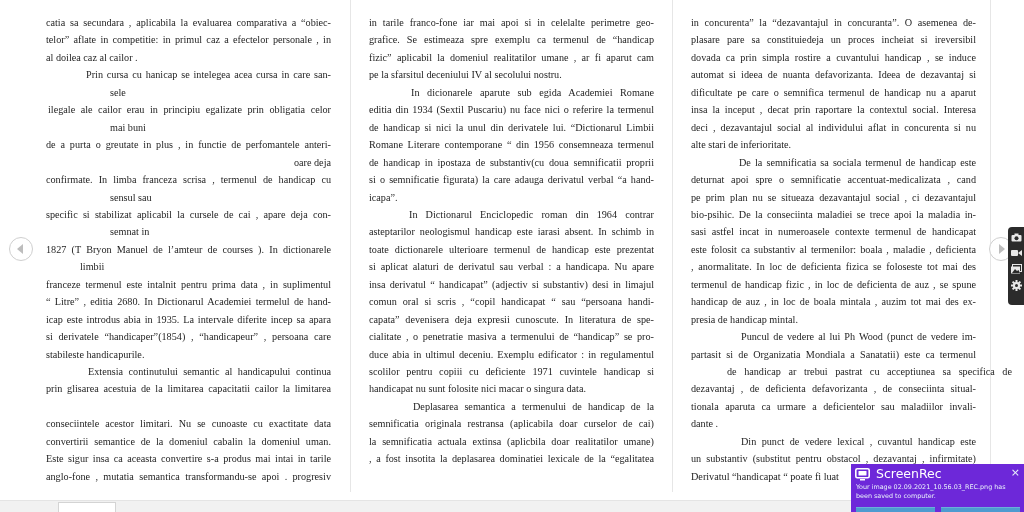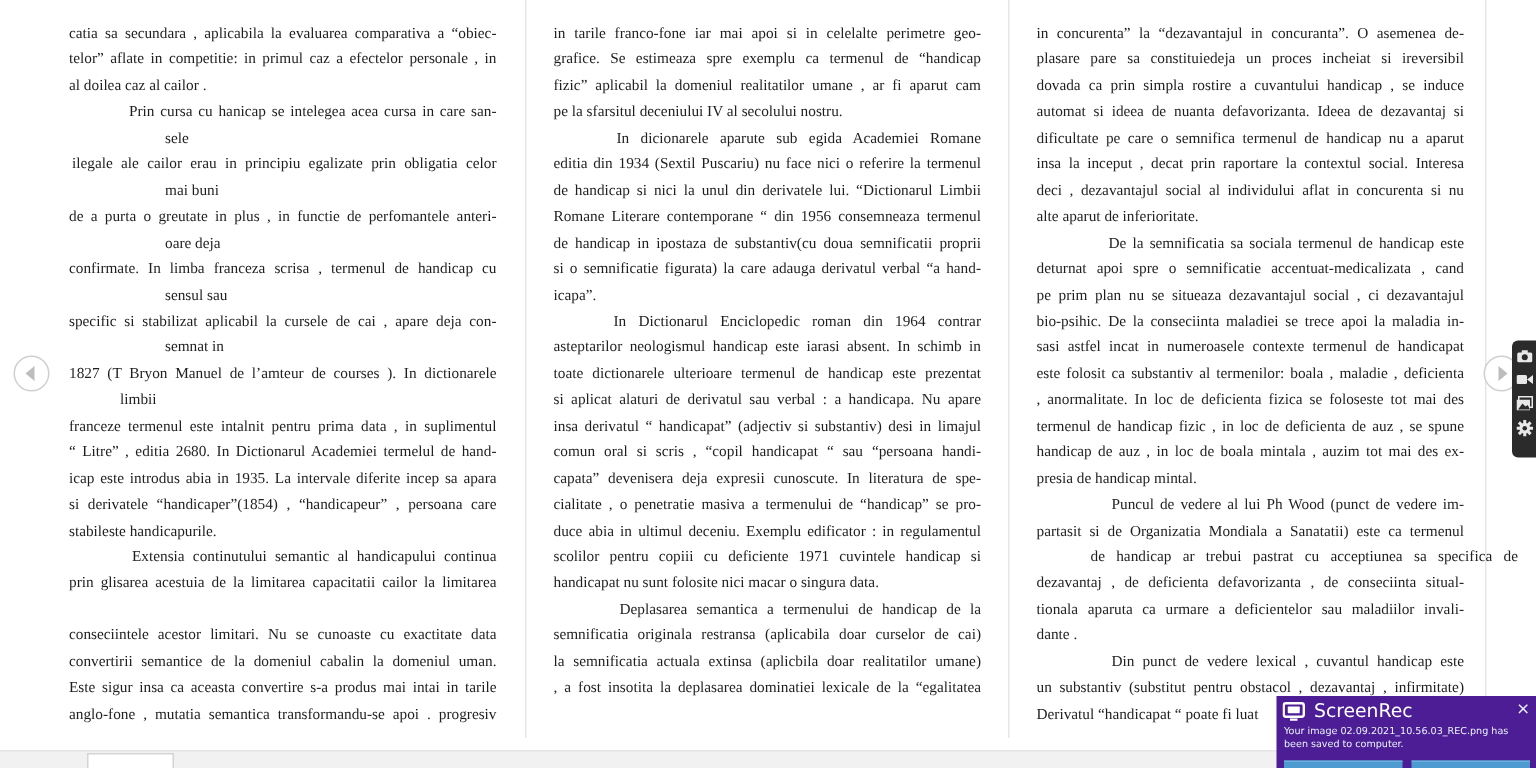--- a/index.html
+++ b/index.html
@@ -13,21 +13,21 @@
   .bottom-bar { position: absolute; left: 0; top: 500px; width: 1024px; height: 12px; background: #f1f1f1; border-top: 1px solid #e4e4e4; }
   .page-thumb { position: absolute; left: 58px; top: 502px; width: 58px; height: 14px; background: #fff; border: 1px solid #d4d4d4; border-bottom: none; }
   .nav-arrow { position: absolute; width: 24px; height: 24px; border: 1.5px solid #cfcfcf; border-radius: 50%; background: rgba(255,255,255,0.85); display: flex; align-items: center; justify-content: center; }
   .nav-arrow .tri { width: 0; height: 0; border-top: 5px solid transparent; border-bottom: 5px solid transparent; }
   .nav-left { left: 9px; top: 237px; }
   .nav-left .tri { border-right: 6px solid #bdbdbd; margin-right: 2px; }
   .nav-right { left: 989px; top: 237px; }
   .nav-right .tri { border-left: 6px solid #bdbdbd; margin-left: 2px; }
   .sr-toolbar { position: absolute; left: 1008px; top: 227px; width: 16px; height: 78px; background: #2b2b2b; border-radius: 4px 0 0 4px; display: flex; flex-direction: column; align-items: center; padding-top: 4px; gap: 4px; }
   .sr-btn { width: 12px; height: 12px; display: flex; align-items: center; justify-content: center; }
-  .sr-toast { position: absolute; left: 851px; top: 464px; width: 173px; height: 48px; background: #4c1d95; color: #fff; font-family: "DejaVu Sans", sans-serif; }
+  .sr-toast { position: absolute; left: 851px; top: 464px; width: 173px; height: 48px; background: #6d28d9; color: #fff; font-family: "DejaVu Sans", sans-serif; }
   .sr-title-row { position: absolute; left: 4px; top: 3px; display: flex; align-items: center; gap: 6px; }
   .sr-title { font-size: 12.5px; line-height: 14px; color: #fff; }
   .sr-close { position: absolute; right: 4px; top: 3px; font-size: 11px; color: #e8f2fa; line-height: 12px; }
   .sr-msg { position: absolute; left: 5px; top: 19px; width: 166px; font-size: 6.4px; line-height: 9px; color: #eaf4fb; }
   .sr-btns { position: absolute; left: 5px; top: 43px; width: 164px; height: 6px; display: flex; gap: 6px; }
   .sr-btns span { flex: 1; background: #4d9bd0; border-top: 1px solid #6aafd9; }
 </style>
 </head>
 <body>
 
@@ -40,21 +40,21 @@
   <div id="columns">
       <div class="page-col" style="left: 46px; width: 285px;">
         <div class="line just" style="top: 0px; left: 0px; width: 285px;">catia sa secundara , aplicabila la evaluarea comparativa a “obiec-</div>
         <div class="line just" style="top: 17.45px; left: 0px; width: 285px;">telor” aflate in competitie: in primul caz a efectelor personale , in</div>
         <div class="line" style="top: 34.9px; left: 0px; width: 285px;">al doilea caz al cailor .</div>
         <div class="line just" style="top: 52.35px; left: 40px; width: 245px;">Prin  cursa cu hanicap se intelegea acea cursa in care san-</div>
         <div class="line" style="top: 69.8px; left: 64px; width: 221px;">sele</div>
         <div class="line just" style="top: 87.25px; left: 2px; width: 283px;">ilegale ale cailor erau in principiu egalizate prin obligatia celor</div>
         <div class="line" style="top: 104.7px; left: 64px; width: 221px;">mai buni</div>
         <div class="line just" style="top: 122.15px; left: 0px; width: 285px;">de  a purta o greutate in plus , in functie  de perfomantele anteri-</div>
-        <div class="line" style="top: 139.6px; left: 64px; width: 221px;">oare deja</div>
+        <div class="line" style="top: 139.6px; left: 64px; width: 221px; text-align: right;">oare deja</div>
         <div class="line just" style="top: 157.05px; left: 0px; width: 285px;">confirmate. In limba franceza scrisa , termenul de handicap cu</div>
         <div class="line" style="top: 174.5px; left: 64px; width: 221px;">sensul sau</div>
         <div class="line just" style="top: 191.95px; left: 0px; width: 285px;">specific si stabilizat aplicabil la cursele de cai , apare deja con-</div>
         <div class="line" style="top: 209.4px; left: 64px; width: 221px;">semnat in</div>
         <div class="line just" style="top: 226.85px; left: 0px; width: 285px;">1827     (T Bryon Manuel de l’amteur de courses ). In dictionarele</div>
         <div class="line" style="top: 244.3px; left: 34px; width: 251px;">limbii</div>
         <div class="line just" style="top: 261.75px; left: 0px; width: 285px;">franceze  termenul este intalnit pentru prima data , in suplimentul</div>
         <div class="line just" style="top: 279.2px; left: 0px; width: 285px;">“ Litre” , editia 2680. In Dictionarul Academiei termelul de hand-</div>
         <div class="line just" style="top: 296.65px; left: 0px; width: 285px;">icap este introdus abia in 1935. La intervale diferite incep sa apara</div>
         <div class="line just" style="top: 314.1px; left: 0px; width: 285px;">si derivatele “handicaper”(1854) , “handicapeur” , persoana care</div>
@@ -95,21 +95,21 @@
         <div class="line just" style="top: 436.25px; left: 0px; width: 285px;">, a fost insotita la deplasarea dominatiei lexicale de la “egalitatea</div>
       </div>
       <div class="page-col" style="left: 691px; width: 285px;">
         <div class="line just" style="top: 0px; left: 0px; width: 285px;">in concurenta” la “dezavantajul in concuranta”. O asemenea de-</div>
         <div class="line just" style="top: 17.45px; left: 0px; width: 285px;">plasare pare sa constituiedeja un proces incheiat si ireversibil</div>
         <div class="line just" style="top: 34.9px; left: 0px; width: 285px;">dovada ca prin simpla rostire a cuvantului handicap , se induce</div>
         <div class="line just" style="top: 52.35px; left: 0px; width: 285px;">automat si ideea de nuanta defavorizanta. Ideea de dezavantaj si</div>
         <div class="line just" style="top: 69.8px; left: 0px; width: 285px;">dificultate pe care o semnifica termenul de handicap nu a aparut</div>
         <div class="line just" style="top: 87.25px; left: 0px; width: 285px;">insa la inceput , decat prin raportare la contextul social. Interesa</div>
         <div class="line just" style="top: 104.7px; left: 0px; width: 285px;">deci , dezavantajul social al individului aflat in concurenta si nu</div>
-        <div class="line" style="top: 122.15px; left: 0px; width: 285px;">alte aparut de inferioritate.</div>
+        <div class="line" style="top: 122.15px; left: 0px; width: 285px;">alte stari de inferioritate.</div>
         <div class="line just" style="top: 139.6px; left: 48px; width: 237px;">De la semnificatia sa sociala termenul de handicap este</div>
         <div class="line just" style="top: 157.05px; left: 0px; width: 285px;">deturnat  apoi spre o semnificatie accentuat-medicalizata  , cand</div>
         <div class="line just" style="top: 174.5px; left: 0px; width: 285px;">pe prim plan nu se situeaza dezavantajul social , ci dezavantajul</div>
         <div class="line just" style="top: 191.95px; left: 0px; width: 285px;">bio-psihic. De la conseciinta maladiei se trece apoi la maladia in-</div>
         <div class="line just" style="top: 209.4px; left: 0px; width: 285px;">sasi astfel incat in numeroasele contexte  termenul de handicapat</div>
         <div class="line just" style="top: 226.85px; left: 0px; width: 285px;">este folosit ca substantiv al termenilor: boala , maladie , deficienta</div>
         <div class="line just" style="top: 244.3px; left: 0px; width: 285px;">, anormalitate. In loc de deficienta fizica se foloseste tot mai des</div>
         <div class="line just" style="top: 261.75px; left: 0px; width: 285px;">termenul de handicap fizic , in loc de deficienta de auz , se spune</div>
         <div class="line just" style="top: 279.2px; left: 0px; width: 285px;">handicap de auz , in loc de boala mintala , auzim tot mai des ex-</div>
         <div class="line" style="top: 296.65px; left: 0px; width: 285px;">presia de handicap mintal.</div>

